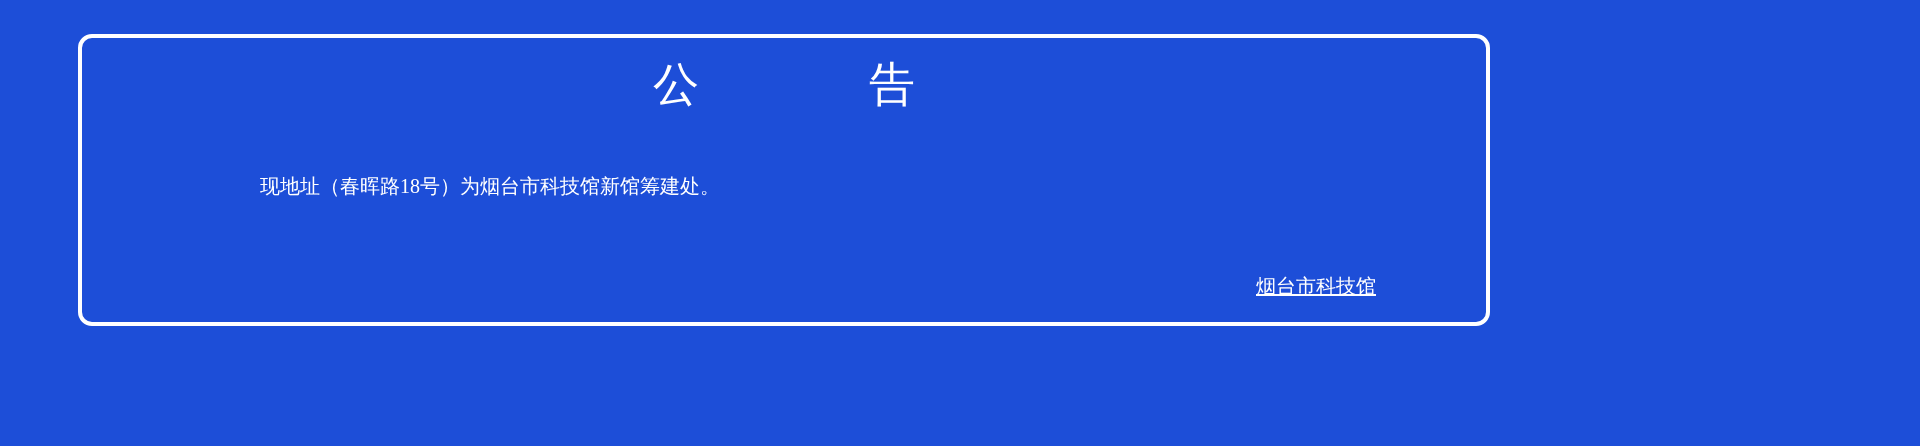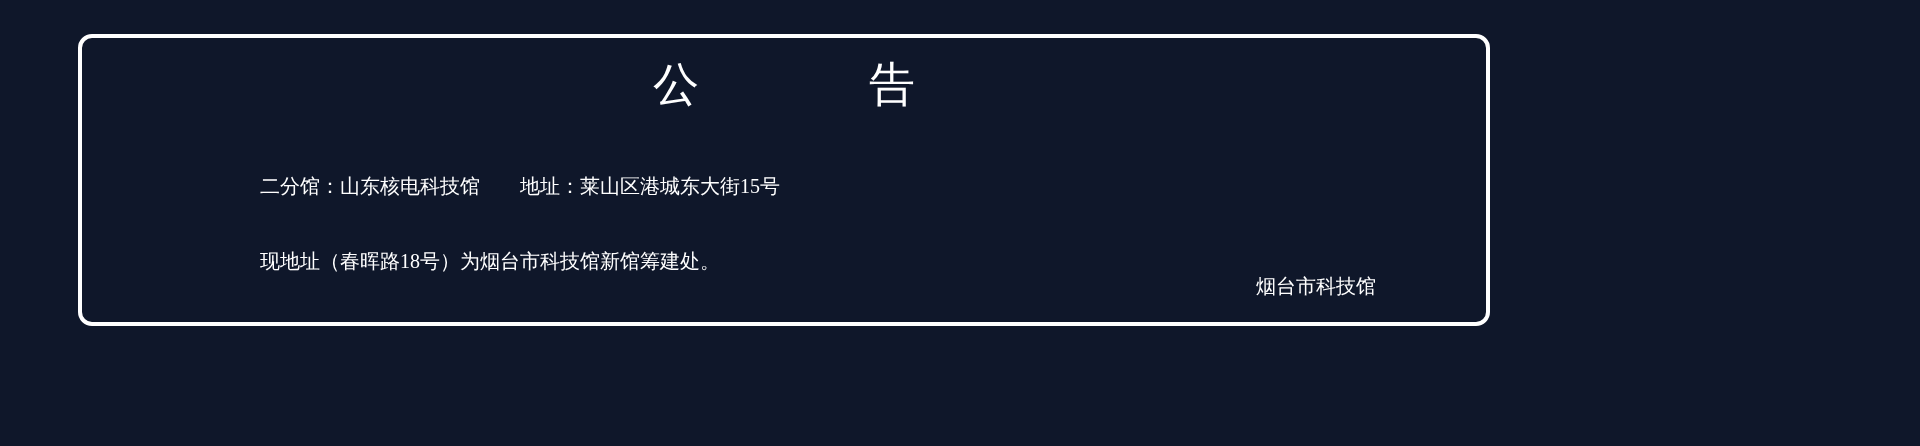--- a/index.html
+++ b/index.html
@@ -11,21 +11,21 @@
     width: 1920px;
     height: 446px;
     background: #034694;
     font-family: "Liberation Serif", "DejaVu Serif", serif;
     overflow: hidden;
   }
   .notice-root {
     position: relative;
     width: 1920px;
     height: 446px;
-    background: #0f172a;
+    background: #1d4ed8;
     box-sizing: border-box;
   }
   .notice-frame {
     position: absolute;
     left: 78px;
     top: 34px;
     width: 1412px;
     height: 292px;
     border: 4px solid #ffffff;
     border-radius: 14px;
@@ -63,32 +63,32 @@
   }
   .notice-signature {
     position: absolute;
     right: 110px;
     top: 236px;
     color: #ffffff;
     font-size: 20px;
     line-height: 25px;
     font-family: "Liberation Serif", "DejaVu Serif", serif;
     white-space: pre;
+    text-decoration: underline;
   }
 </style>
 </head>
 <body>
 
 <div class="notice-root">
   <div class="notice-frame">
 
     <div class="notice-title">公　　告</div>
 
     <div class="notice-body">
-      <div class="notice-line">二分馆：山东核电科技馆　　地址：莱山区港城东大街15号</div>
       <div class="notice-line">现地址（春晖路18号）为烟台市科技馆新馆筹建处。</div>
       
     </div>
 
     <div class="notice-signature">烟台市科技馆</div>
 
   </div>
 </div>
 
 </body></html>

